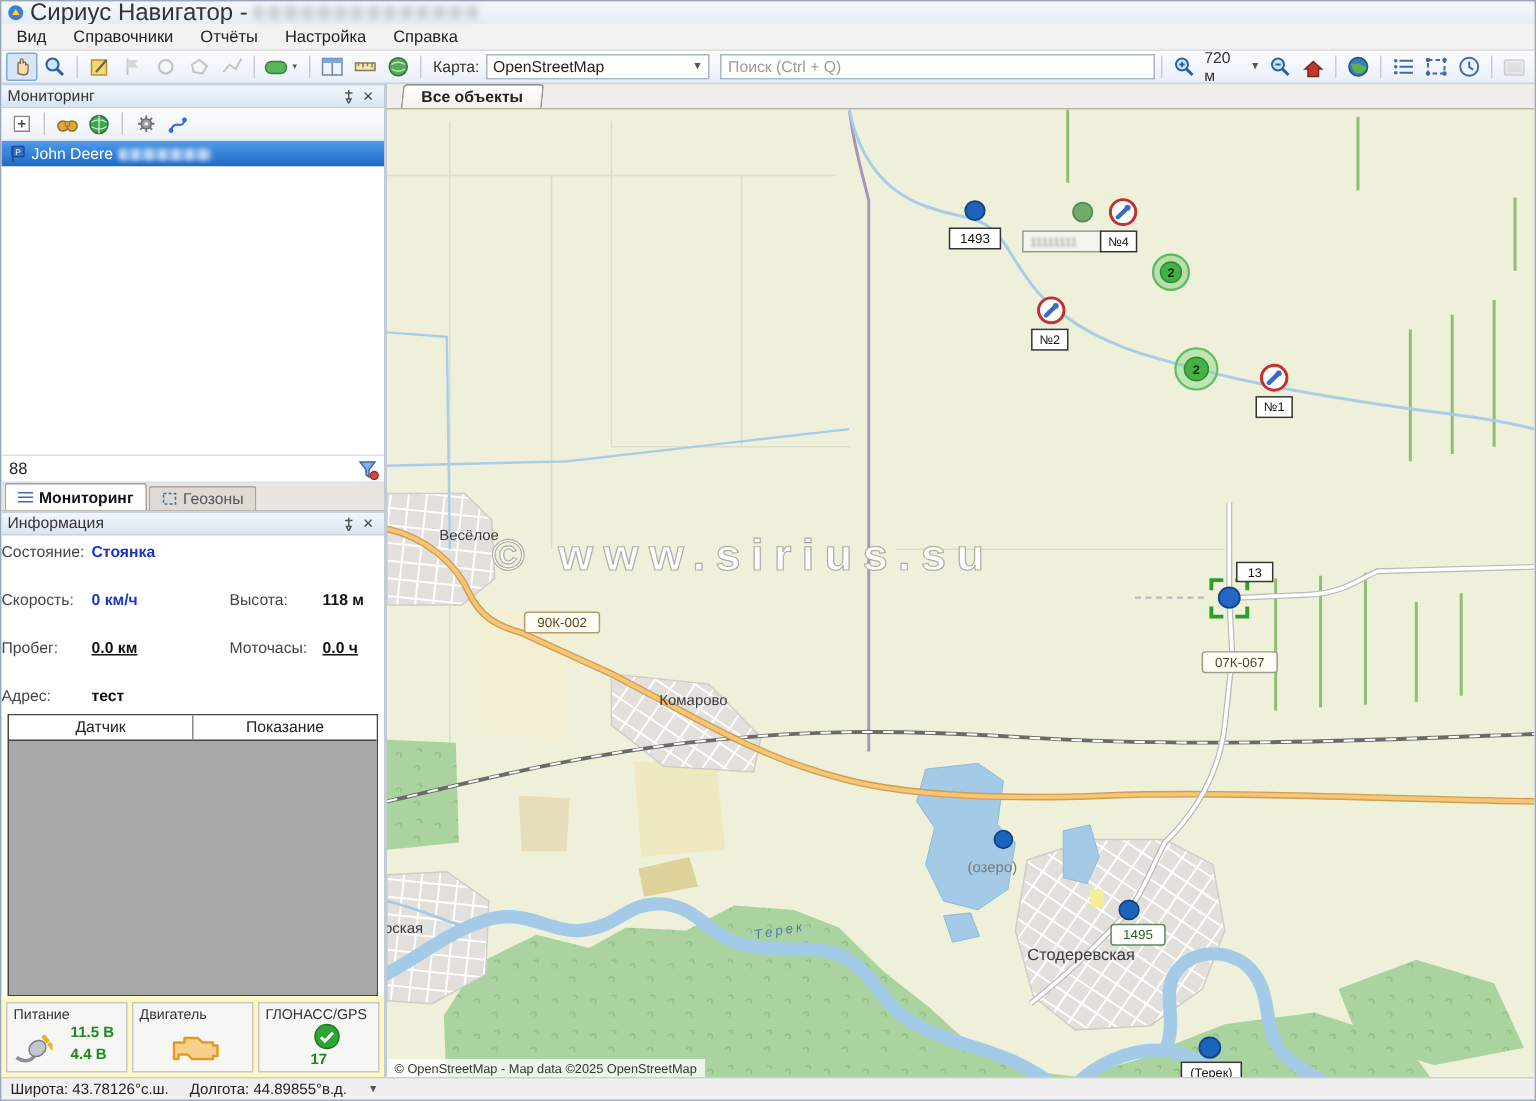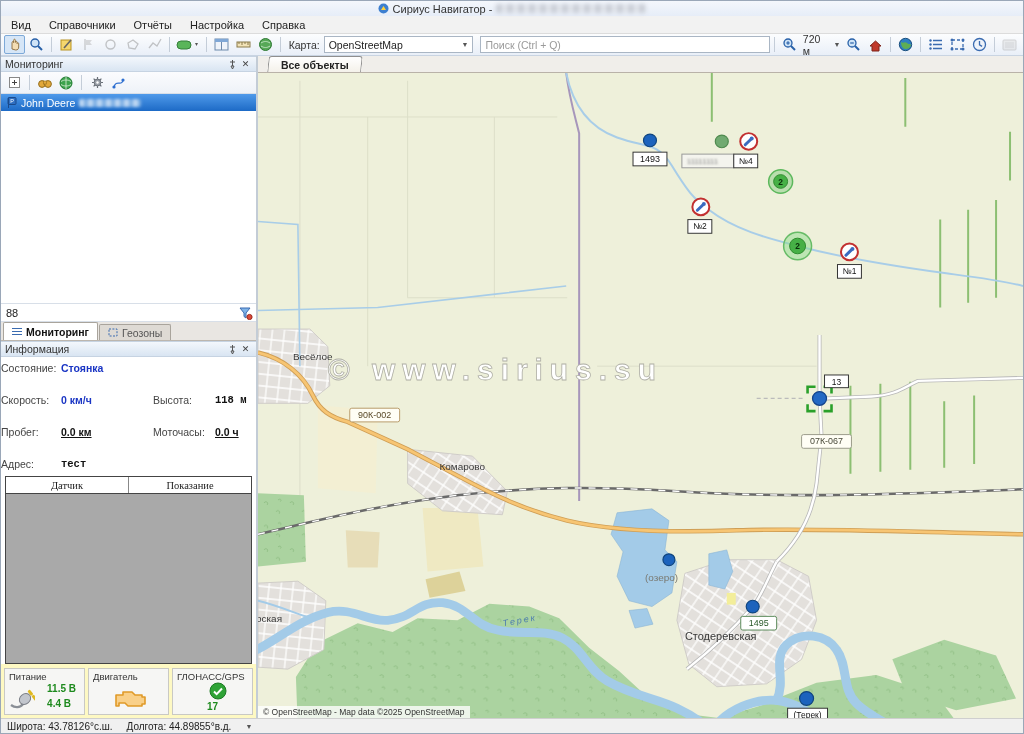--- a/index.html
+++ b/index.html
@@ -1,20 +1,20 @@
 <!DOCTYPE html>
 <html><head>
 <meta charset="utf-8">
 <style>
   * { margin:0; padding:0; box-sizing:border-box; }
   html,body { width:1024px; height:734px; font-family:"Liberation Sans",sans-serif; background:#fff; }
   .window { width:1024px; height:734px; display:flex; flex-direction:column; border:1px solid #9aa7b8; overflow:hidden; background:#f0f0f0; }
 
   
-  .titlebar { height:15px; background:linear-gradient(#f4f7fc,#e6edf8); display:flex; align-items:center; gap:4px; padding:0 4px; font-size:11px; color:#333; flex:0 0 auto;justify-content:center; }
+  .titlebar { height:15px; background:linear-gradient(#f4f7fc,#e6edf8); display:flex; align-items:center; gap:4px; padding:0 4px; font-size:16px; color:#333; flex:0 0 auto; }
   .blur-strip { width:150px; height:9px; background:repeating-linear-gradient(90deg,#c8ccd4 0 6px,#e3e7ee 6px 11px); filter:blur(2px); border-radius:2px; }
   .menubar { height:18px; background:#f2f2f2; border-bottom:1px solid #dcdcdc; display:flex; align-items:center; gap:18px; padding:0 10px; font-size:11px; color:#222; flex:0 0 auto; }
   .menubar span { cursor:default; }
   .toolbar { height:22px; background:linear-gradient(#fcfdfe,#e9eff8); border-bottom:1px solid #c9d4e2; display:flex; align-items:center; padding:0 3px; gap:1px; flex:0 0 auto; }
   .tbtn { width:21px; height:19px; display:flex; align-items:center; justify-content:center; border:1px solid transparent; border-radius:2px; }
   .tbtn.active { border-color:#7da9d8; background:#d6e6f7; }
   .tbtn.disabled { opacity:.4; }
   .tsep { width:1px; height:15px; background:#c4cdd8; margin:0 3px; }
   .tlabel { font-size:10.5px; color:#333; margin:0 3px 0 4px; }
   .combo { width:150px; height:17px; background:#fff; border:1px solid #aab6c4; font-size:10.5px; color:#222; display:flex; align-items:center; justify-content:space-between; padding:0 4px; }
@@ -34,25 +34,25 @@
   .tree-item { height:17px; display:flex; align-items:center; gap:4px; padding:0 2px 0 6px; background:linear-gradient(#4f9aea,#1d6ac6); color:#fff; font-size:10.5px; flex:0 0 auto; }
   .tree-blur { width:62px; height:8px; background:repeating-linear-gradient(90deg,#bcd6f2 0 5px,#7fb0e4 5px 9px); filter:blur(1.5px); border-radius:2px; }
   .tree-space { flex:1; background:#fff; }
   .filter-row { height:19px; border-top:1px solid #d8dfe8; border-bottom:1px solid #d8dfe8; display:flex; align-items:center; padding:0 2px; flex:0 0 auto; }
   .filter-row input { flex:1; border:none; outline:none; font-size:11px; color:#222; padding:0 3px; background:#fff; }
   .tabs-row { height:19px; background:#e9e6e2; display:flex; align-items:flex-end; gap:1px; padding:1px 2px 0 2px; border-bottom:1px solid #bcb6ae; flex:0 0 auto; }
   .stab { height:16px; display:flex; align-items:center; gap:4px; font-size:10.5px; color:#555; padding:0 8px; border:1px solid #a9a49c; border-bottom:none; background:#dedad4; border-radius:2px 2px 0 0; }
   .stab.active { background:#fff; color:#111; font-weight:bold; height:18px; }
   .info-grid { padding:5px 6px 4px 0; display:grid; grid-template-columns:60px 92px 62px auto; row-gap:20px; font-size:10.5px; color:#444; flex:0 0 auto; }
   .v-blue { color:#1a35c4; font-weight:bold; }
-  .v-bold { color:#111; font-weight:bold;font-family:Liberation Mono, monospace; }
+  .v-bold { color:#111; font-weight:bold; }
   .v-link { color:#111; font-weight:bold; text-decoration:underline; }
   .sensor-table { margin:2px 4px 0 4px; border:1px solid #444; flex:0 0 auto; display:flex; flex-direction:column; height:188px; }
   .st-head { height:17px; display:flex; background:#fff; border-bottom:1px solid #444; font-size:10.5px; color:#222; flex:0 0 auto; }
-  .st-head div { flex:1; display:flex; align-items:center; justify-content:center;font-family:Liberation Serif, serif; }
+  .st-head div { flex:1; display:flex; align-items:center; justify-content:center; }
   .st-head div:first-child { border-right:1px solid #888; }
   .st-body { flex:1; background:#a9a9a9; }
   .gauges { height:54px; display:flex; gap:3px; padding:4px 3px 3px 3px; background:#fef9c3; flex:0 0 auto; }
   .gauge { flex:1; background:#f6f6f4; border:1px solid #c9c9c4; font-size:9.5px; color:#333; padding:2px 4px; position:relative; }
   .gauge .g-vals { position:absolute; right:8px; top:12px; text-align:left; color:#1e8a1e; font-weight:bold; font-size:10px; line-height:15px; }
   .gauge .g-center { position:absolute; left:0; right:0; top:14px; text-align:center; color:#1e8a1e; font-weight:bold; font-size:10px; }
 
   
   .mapwrap { flex:1; display:flex; flex-direction:column; min-width:0; background:#f0eeea; }
   .maptabs { height:17px; background:#f0eeea; border-bottom:1px solid #b9b2a8; display:flex; align-items:flex-end; padding-left:10px; flex:0 0 auto; }

